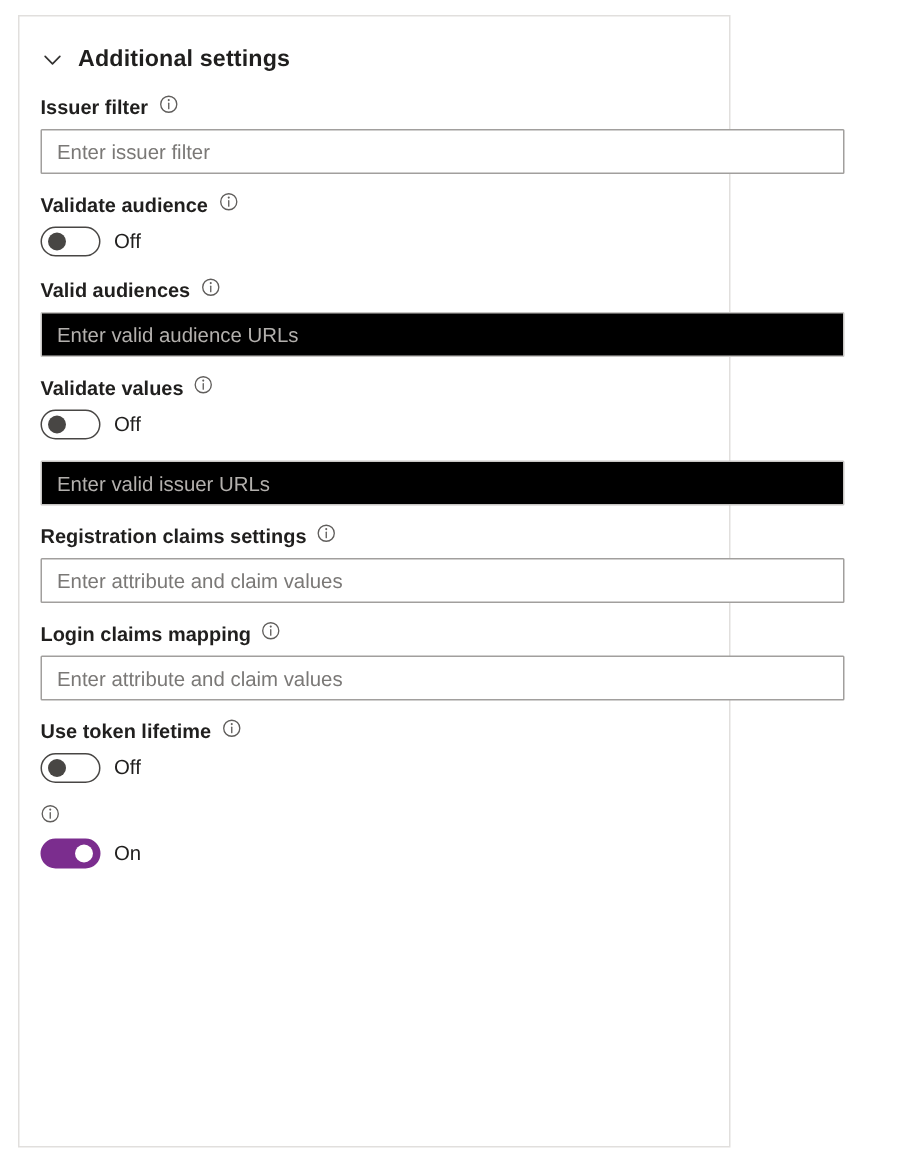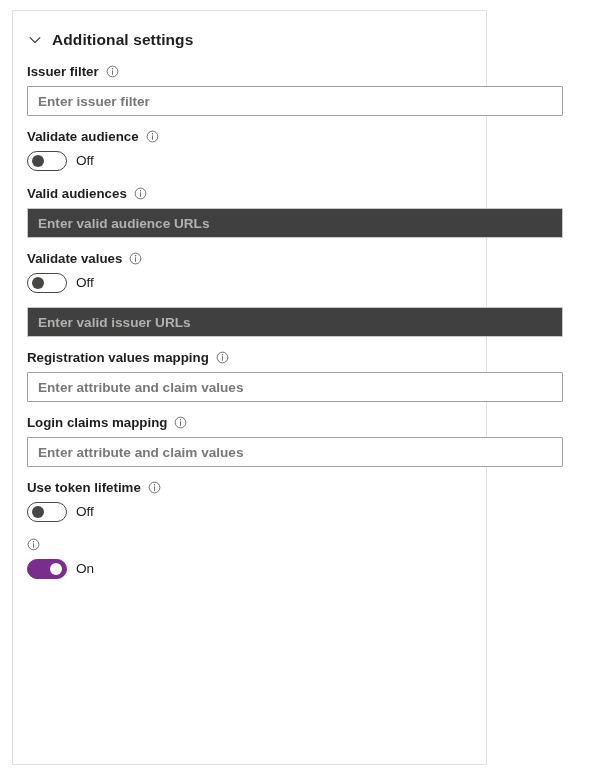--- a/index.html
+++ b/index.html
@@ -59,21 +59,21 @@
   }
 
   
   .field {
     margin-bottom: 12px;
   }
   .field:last-child { margin-bottom: 0; }
 
   .field-label-row {
     display: flex;
-    align-items: center;
+    align-items: flex-start;
     gap: 7px;
     margin-bottom: 6px;
     height: 17px;
   }
   .field-label {
     font-size: 13.3px;
     font-weight: 700;
     color: #201f1e;
     line-height: 17px;
     white-space: nowrap;
@@ -98,29 +98,28 @@
     width: 536px;
     height: 30px;
     padding: 0 10px;
     font-family: "Liberation Sans", sans-serif;
     font-size: 13.6px;
     color: #201f1e;
     background: #ffffff;
     border: 1px solid #a19f9d;
     border-radius: 1px;
     outline: none;
-    font-weight: bold;
   }
   .text-input::placeholder {
     color: #7a7876;
     opacity: 1;
   }
   .text-input:disabled,
   .text-input.is-disabled {
-    background: #404040;
+    background: #000000;
     border-color: #c8c6c4;
     color: #a19f9d;
   }
   .text-input.is-disabled::placeholder {
     color: #b3b0ad;
   }
 
   
   .toggle-row {
     display: flex;
@@ -241,21 +240,21 @@
               <span class="knob"></span>
             </div>
             <span class="toggle-state-label">Off</span>
           </div>
         </div>
         <div class="field">
           <input type="text" class="text-input is-disabled" disabled="" placeholder="Enter valid issuer URLs" style="">
         </div>
         <div class="field">
           <div class="field-label-row">
-            <span class="field-label">Registration values mapping</span>
+            <span class="field-label">Registration claims settings</span>
             <span class="info-icon">
               <svg viewBox="0 0 16 16" width="13" height="13" aria-hidden="true">
                 <circle cx="8" cy="8" r="6.6" fill="none" stroke="currentColor" stroke-width="1.1"></circle>
                 <circle cx="8" cy="4.6" r="0.85" fill="currentColor"></circle>
                 <path d="M8 7.1 V11.6" fill="none" stroke="currentColor" stroke-width="1.1" stroke-linecap="round"></path>
               </svg>
             </span>
           </div>
           <input type="text" class="text-input" placeholder="Enter attribute and claim values" style="">
         </div>

